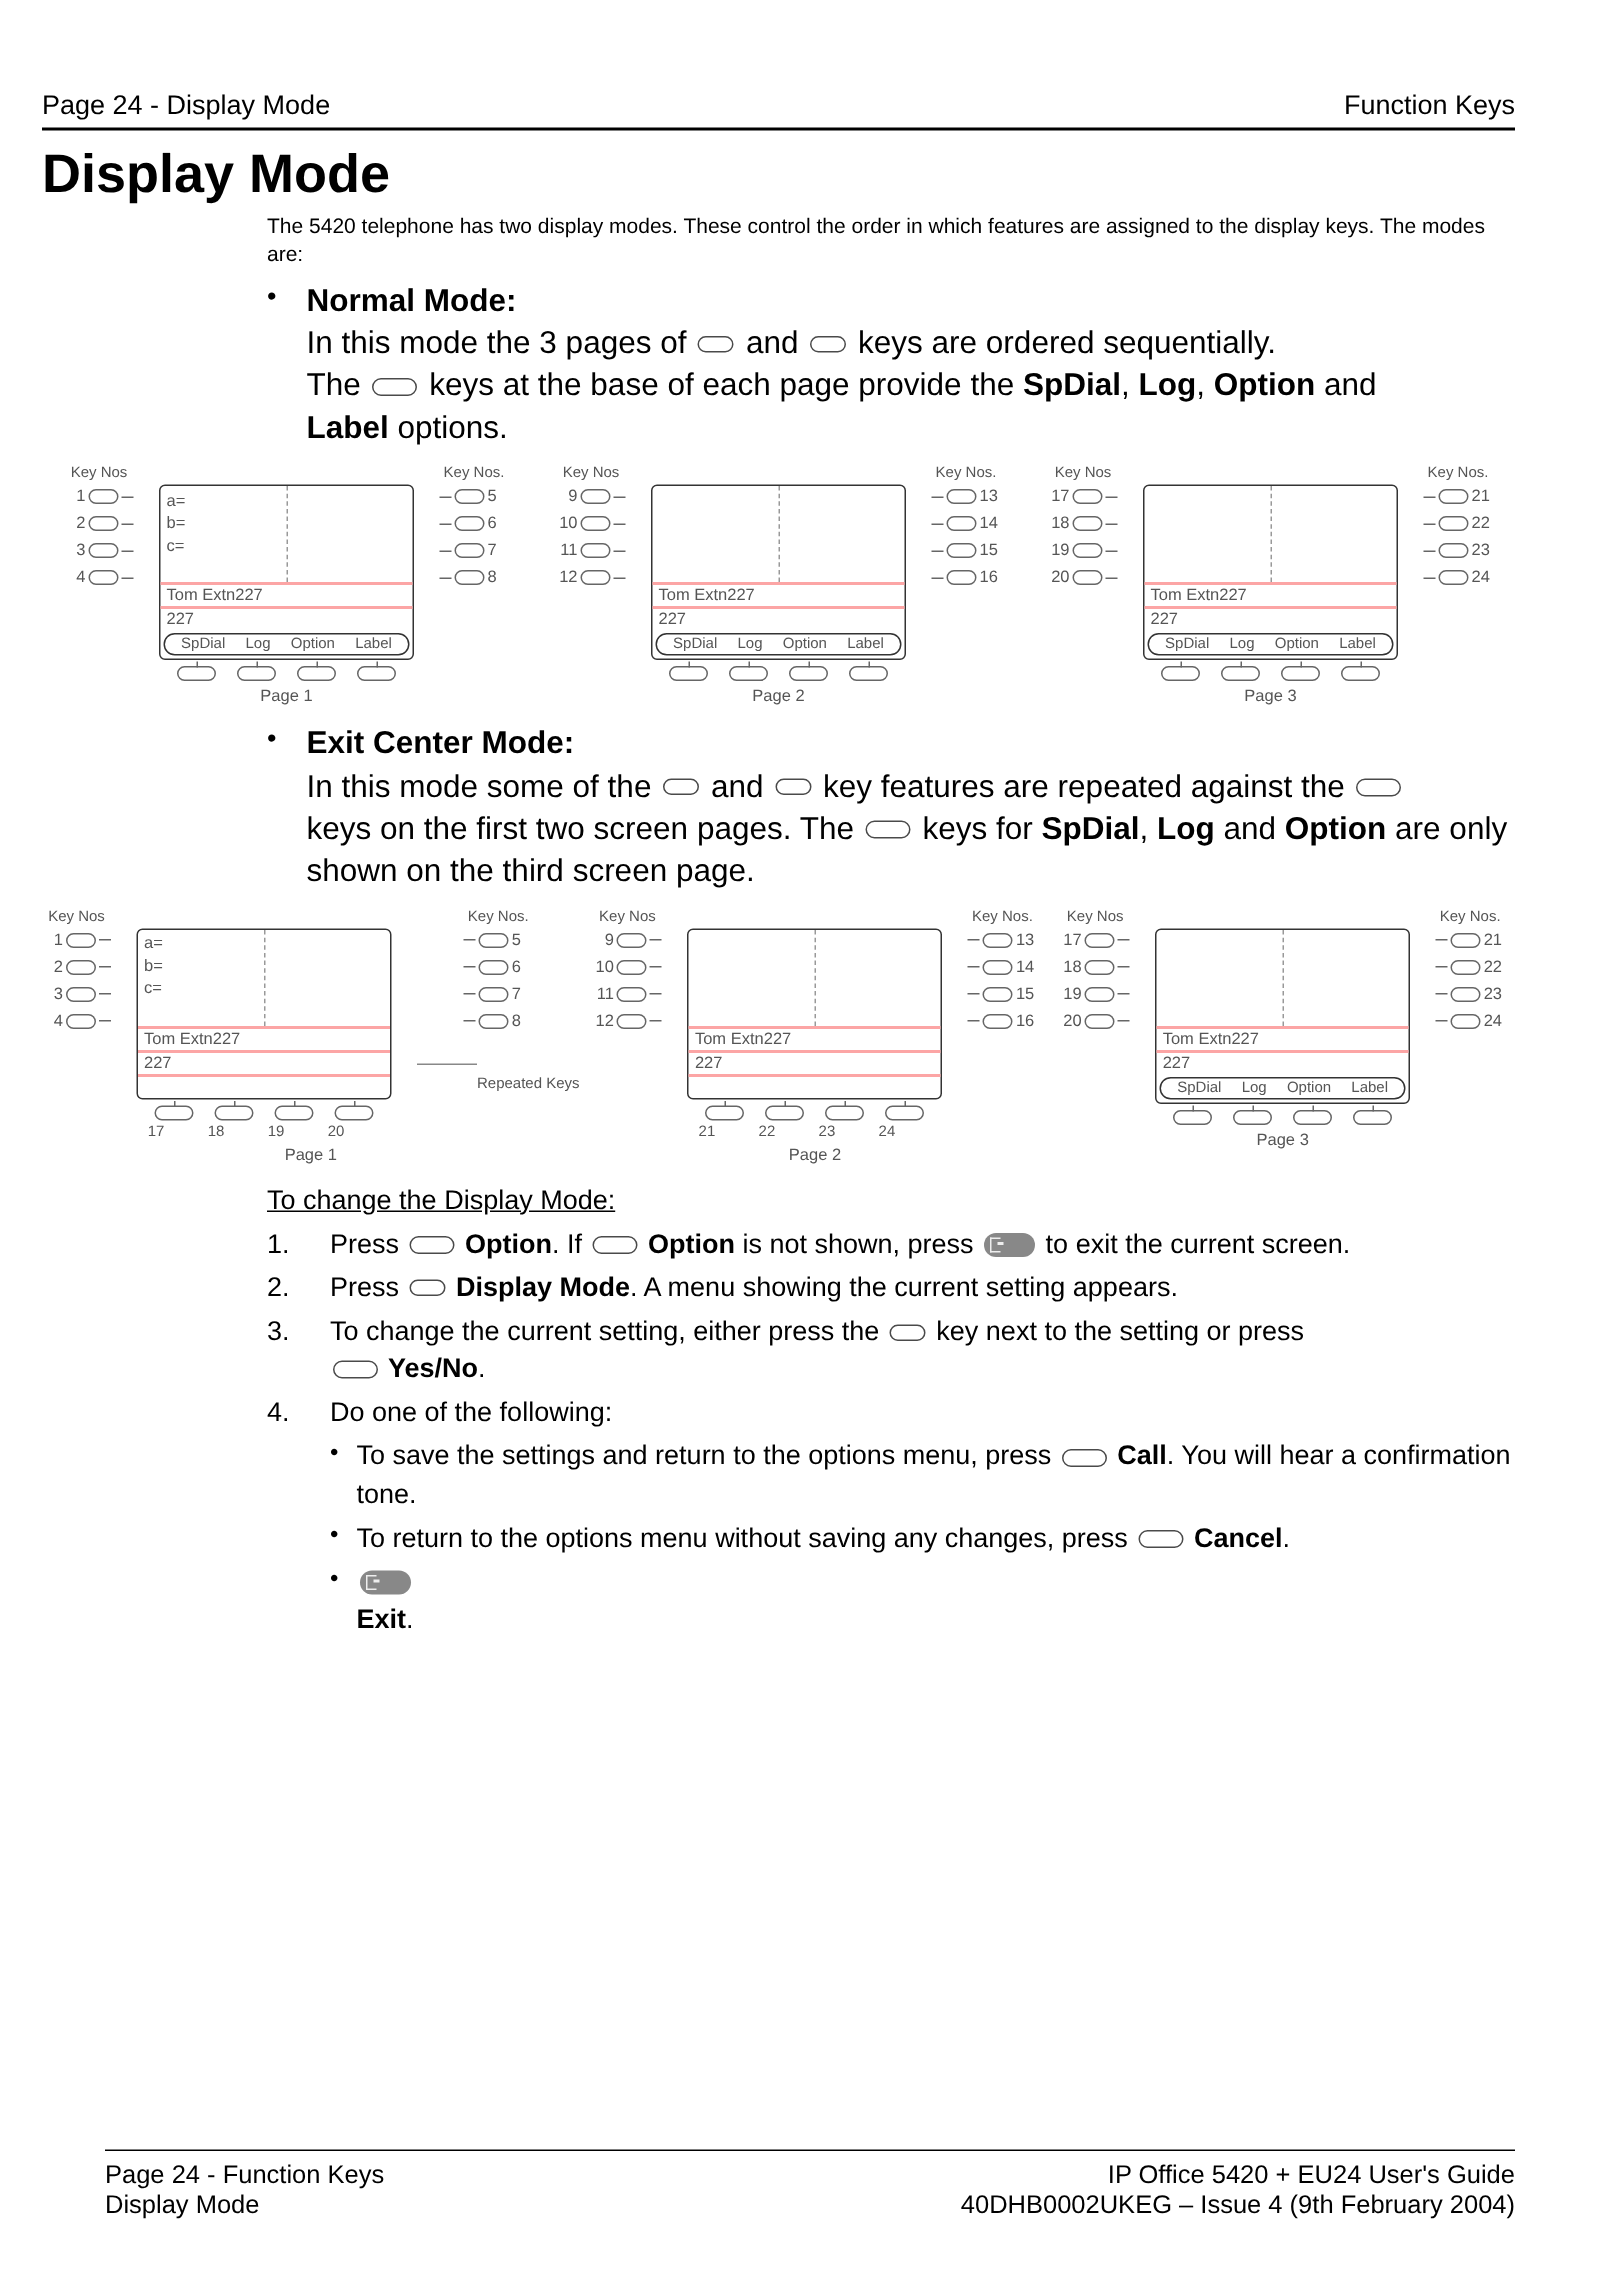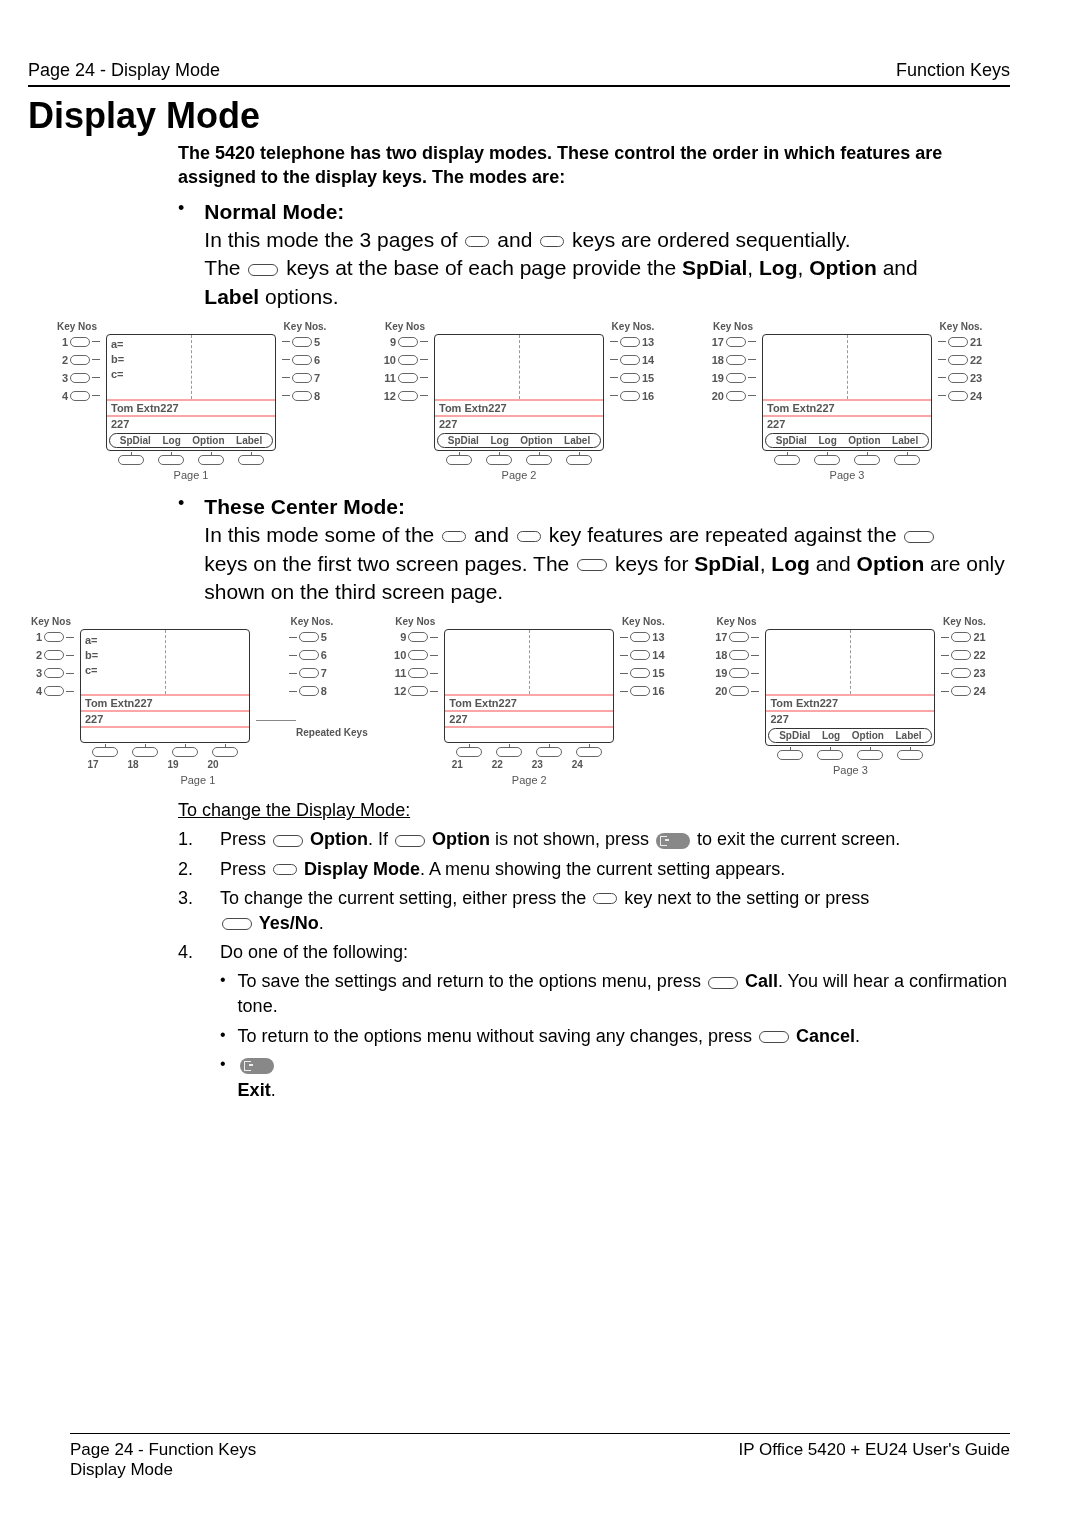--- a/index.html
+++ b/index.html
@@ -26,24 +26,23 @@
       padding-bottom: 4px;
       margin-bottom: 8px;
     }
     .title {
       font-size: 36px;
       font-weight: bold;
       margin-bottom: 4px;
     }
     .intro {
       margin-left: 150px;
-      font-size: 18px;
+      font-size: 14px;
       line-height: 1.35;
       margin-bottom: 8px;
-      font-weight: bold;
     }
     .mode-block {
       margin-left: 150px;
       margin-bottom: 10px;
     }
     .mode-bullet {
       display: flex;
       align-items: flex-start;
       gap: 20px;
     }
@@ -112,22 +111,21 @@
     }
     .pagecol {
       flex: 1;
       display: flex;
       flex-direction: column;
       align-items: center;
     }
     .keyblk {
       display: flex;
       align-items: flex-start;
-      gap: 6px;
-      font-weight: bold;
+      gap: 17px;
     }
     .keycol {
       display: flex;
       flex-direction: column;
       gap: 2px;
     }
     .krow {
       display: flex;
       align-items: center;
       height: 16px;
@@ -520,21 +518,21 @@
         </div>
         <div class="pgcap">Page 3</div>
       </div>
     </div>
   </div>
 
   <div class="mode-block" style="margin-top:12px;">
     <div class="mode-bullet">
       <span class="mode-dot">•</span>
       <div class="mode-text">
-        <b>These Center Mode:</b><br>
+        <b>Exit Center Mode:</b><br>
         <span>In this mode some of the </span><span class="ovkey plain"></span><span> and </span><span class="ovkey plain"></span><span> key features are repeated against the </span><span class="ovkey wide"></span><br>
         <span>keys on the first two screen pages. The </span><span class="ovkey wide"></span><span> keys for </span><b>SpDial</b><span>, </span><b>Log</b><span> and </span><b>Option</b><span> are only shown on the third screen page.</span>
       </div>
     </div>
   </div>
 
   <div class="diagram-holder">
     <div class="diagram">
 
       <div class="pagecol">
@@ -833,14 +831,15 @@
 
 </div>
 
 <div class="footer">
   <div class="footer-col">
     <div>Page 24 - Function Keys</div>
     <div>Display Mode</div>
   </div>
   <div class="footer-col right">
     <div>IP Office 5420 + EU24 User's Guide</div>
+    <div>40DHB0002UKEG – Issue 4 (9th February 2004)</div>
   </div>
 </div>
 
 </body></html>

